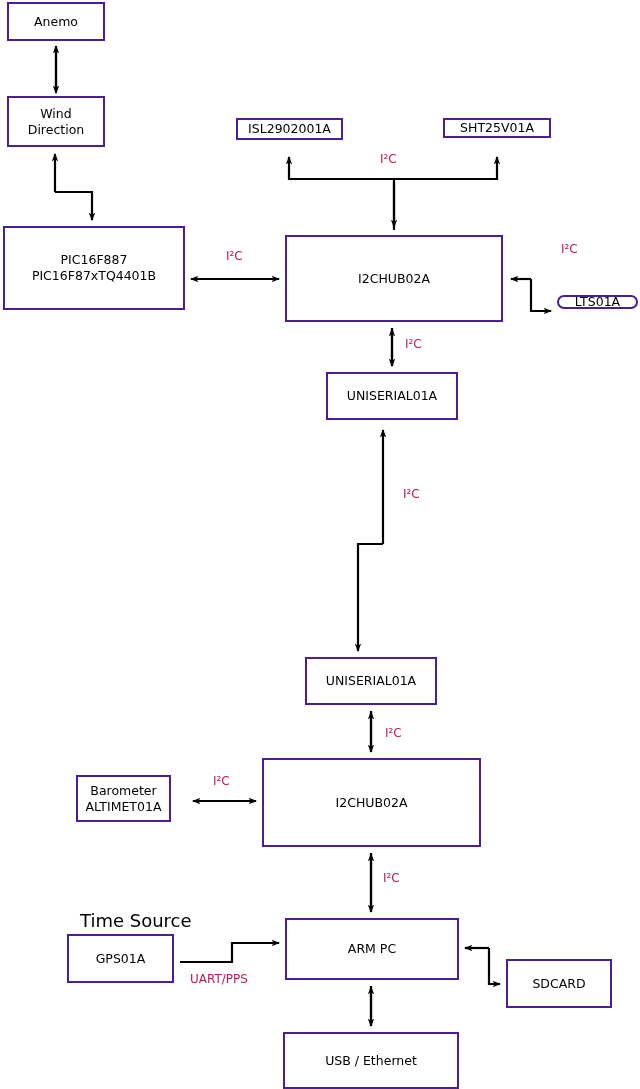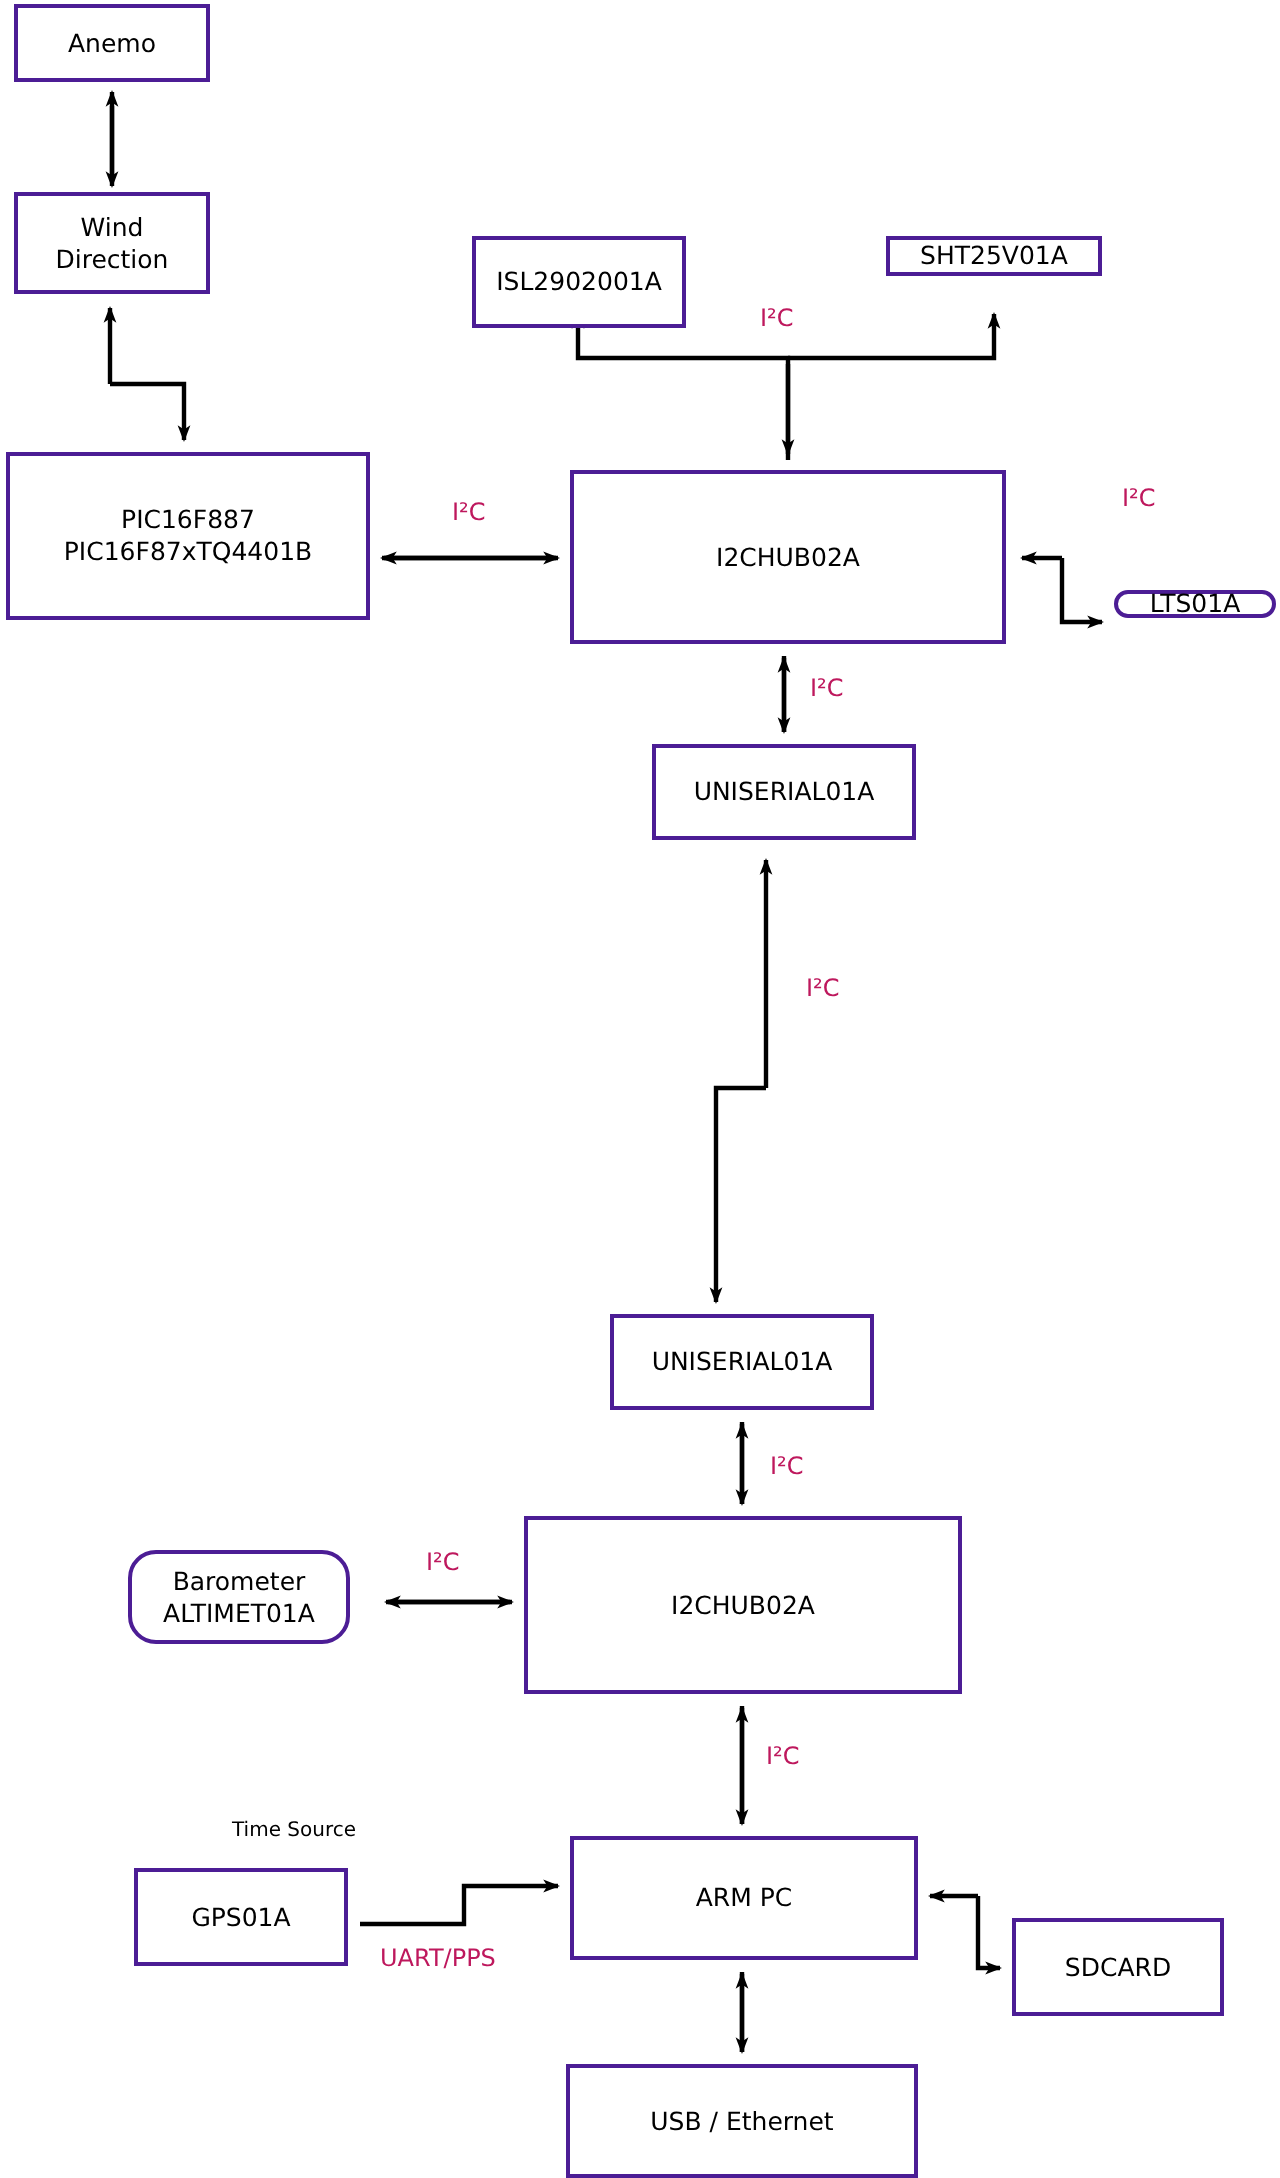--- a/index.html
+++ b/index.html
@@ -46,25 +46,24 @@
   .edge-label {
     position: absolute;
     font-size: 12px;
     color: #be185d;
     white-space: nowrap;
     z-index: 3;
     background: transparent;
   }
   .free-label {
     position: absolute;
-    font-size: 10px;
+    font-size: 18px;
     color: #000000;
     white-space: nowrap;
     z-index: 3;
-    margin-left: 36px;
   }
 </style>
 </head>
 <body>
 
 <div id="diagram-root">
 
   <svg id="wires" viewBox="0 0 640 1089">
     <defs>
       <marker id="arrow" markerWidth="9" markerHeight="9" refX="7.4" refY="3.4" orient="auto" markerUnits="userSpaceOnUse">
@@ -122,21 +121,21 @@
   <div class="node" style="left:7px; top:96px; width:98px; height:51px;">
     <span class="node-label">Wind
 Direction</span>
   </div>
 
   <div class="node" style="left:3px; top:226px; width:182px; height:84px;">
     <span class="node-label">PIC16F887
 PIC16F87xTQ4401B</span>
   </div>
 
-  <div class="node" style="left:236px; top:118px; width:107px; height:46px;">
+  <div class="node" style="left:236px; top:118px; width:107px; height:22px;">
     <span class="node-label">ISL2902001A</span>
   </div>
 
   <div class="node" style="left:443px; top:118px; width:108px; height:20px;">
     <span class="node-label">SHT25V01A</span>
   </div>
 
   <div class="node" style="left:285px; top:235px; width:218px; height:87px;">
     <span class="node-label">I2CHUB02A</span>
   </div>
@@ -146,21 +145,21 @@
   </div>
 
   <div class="node" style="left:326px; top:372px; width:132px; height:48px;">
     <span class="node-label">UNISERIAL01A</span>
   </div>
 
   <div class="node" style="left:305px; top:657px; width:132px; height:48px;">
     <span class="node-label">UNISERIAL01A</span>
   </div>
 
-  <div class="node" style="left:64px; top:775px; width:111px; height:47px;border-radius:14px;">
+  <div class="node" style="left:76px; top:775px; width:95px; height:47px;">
     <span class="node-label">Barometer
 ALTIMET01A</span>
   </div>
 
   <div class="node" style="left:262px; top:758px; width:219px; height:89px;">
     <span class="node-label">I2CHUB02A</span>
   </div>
 
   <div class="node" style="left:67px; top:934px; width:107px; height:49px;">
     <span class="node-label">GPS01A</span>

